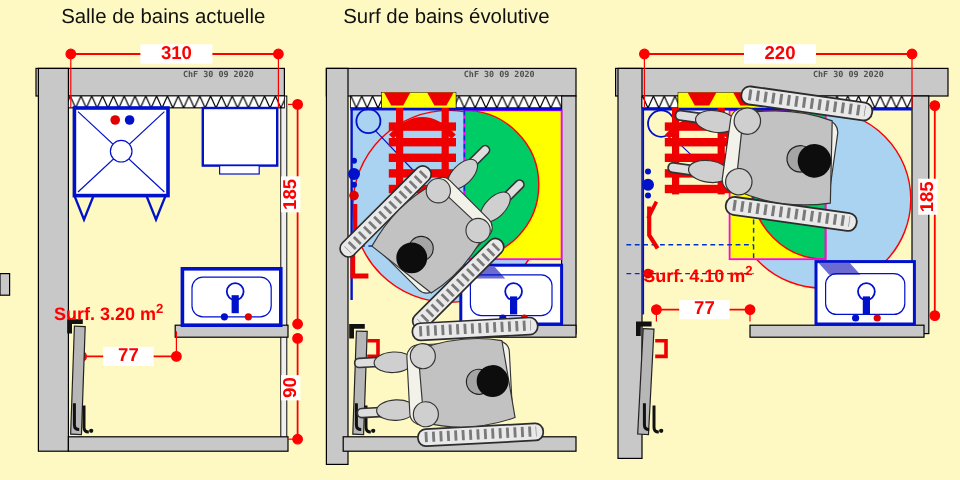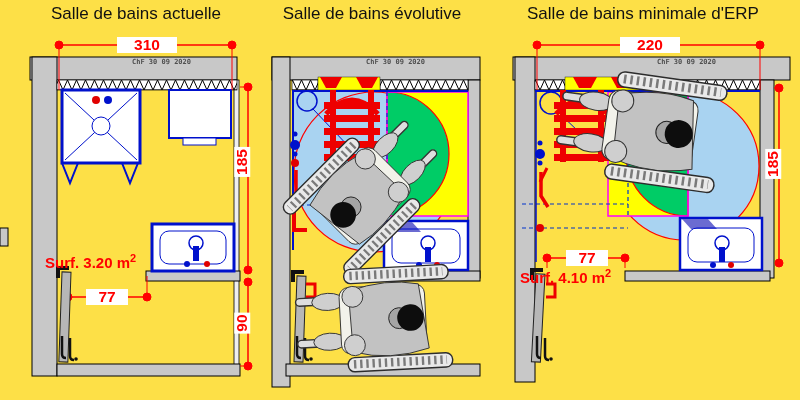--- a/index.html
+++ b/index.html
@@ -6,26 +6,26 @@
     --dimension-red:#ff0000;
     --fixture-blue:#0011cc;
     --wall-gray:#c8c8c8;
     --zone-yellow:#ffff00;
     --zone-green:#00cc66;
     --zone-light-blue:#a9d3f1;
     --zone-border-magenta:#ff00ff;
     --red-equipment:#ee0000;
   }
   html,body{margin:0;padding:0;background:#fff;}
-  #stage{position:relative;width:800px;height:400px;background:#fde047;overflow:hidden;
+  #stage{position:relative;width:800px;height:400px;background:#fef9c3;overflow:hidden;
          font-family:"Liberation Sans",sans-serif;}
   #stage svg.draw{position:absolute;left:0;top:0;}
   .title{position:absolute;top:4px;font-size:17px;color:#111;text-align:center;white-space:nowrap;}
   .watermark{position:absolute;font-family:"DejaVu Sans Mono",monospace;font-size:7px;font-weight:bold;
-             color:#4f4f4f;text-align:left;letter-spacing:0px;}
+             color:#4f4f4f;text-align:center;letter-spacing:0px;}
   .dimlabel{position:absolute;color:var(--dimension-red);font-weight:bold;font-size:15.5px;
             background:#fff;text-align:center;line-height:1;padding:0 2px;white-space:nowrap;}
   .dimlabel.v{transform:translate(-50%,-50%) rotate(-90deg);transform-origin:center;}
   .surf{position:absolute;color:var(--dimension-red);font-weight:bold;font-size:15px;white-space:nowrap;}
   .surf sup{font-size:11px;}
 </style>
 </head>
 <body>
 
 <div id="stage">
@@ -288,32 +288,31 @@
       <circle cx="551" cy="359" r="1.8" fill="#111" stroke="none"></circle>
     </g>
   </g>
 
   <use href="#wc" width="190" height="110" transform="translate(362,196) rotate(135) scale(0.92) translate(-95,-55)"></use>
   <use href="#wc" width="190" height="110" transform="translate(383,319) rotate(-3) scale(0.95) translate(-95,-55)"></use>
   <use href="#wc" width="190" height="110" transform="translate(650,130) rotate(8) translate(-95,-55)"></use>
 </svg>
 
   <div class="title" style="left:30px;width:212px;">Salle de bains actuelle</div>
-  <div class="title" style="left:262px;width:220px;">Salle de bains évolutive</div>
-  <div class="title" style="left:498px;width:290px;">Salle de bains minimale d'ERP</div>
+  <div class="title" style="left:262px;width:220px;">Surf de bains évolutive</div>
 
   <div class="watermark" style="left:132px;top:58px;width:100px;">ChF 30 09 2020</div>
   <div class="watermark" style="left:366px;top:58px;width:100px;">ChF 30 09 2020</div>
   <div class="watermark" style="left:657px;top:58px;width:100px;">ChF 30 09 2020</div>
 
   <div class="dimlabel" style="left:117px;top:37px;width:56px;">310</div>
   <div class="dimlabel v" style="left:242px;top:162px;">185</div>
   <div class="dimlabel v" style="left:242px;top:323px;">90</div>
   <div class="dimlabel" style="left:86px;top:289px;width:38px;">77</div>
 
   <div class="dimlabel" style="left:620px;top:37px;width:56px;">220</div>
   <div class="dimlabel v" style="left:773px;top:164px;">185</div>
   <div class="dimlabel" style="left:566px;top:250px;width:38px;">77</div>
 
   <div class="surf" style="left:45px;top:252px;"><span>Surf. 3.20 m</span><sup>2</sup></div>
-  <div class="surf" style="left:520px;top:220px;margin-top:47px;"><span>Surf. 4.10 m</span><sup>2</sup></div>
+  <div class="surf" style="left:536px;top:220px;"><span>Surf. 4.10 m</span><sup>2</sup></div>
 
 </div>
 
 </body></html>

